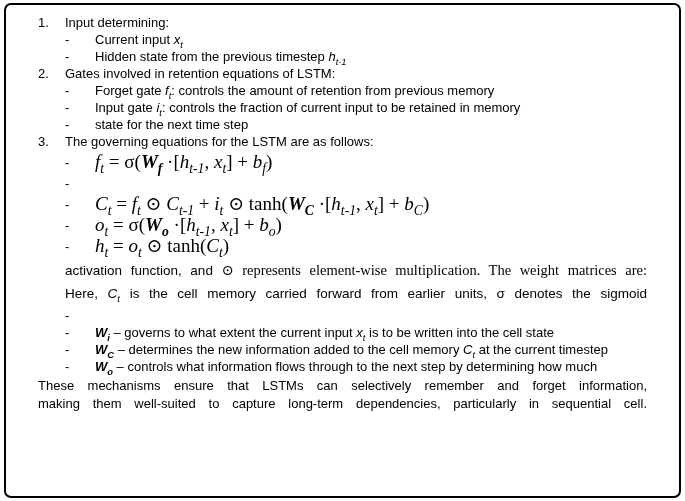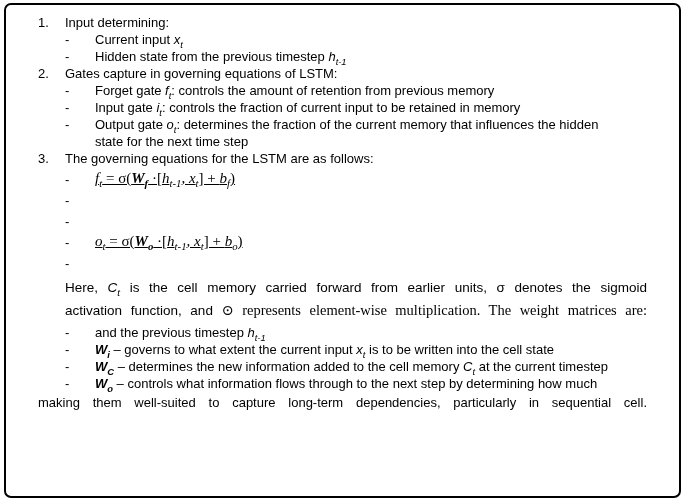--- a/index.html
+++ b/index.html
@@ -26,23 +26,22 @@
   .bullet { display: flex; }
   .dash { width: 30px; flex: none; }
   .btext { flex: 1; min-width: 0; }
   i { font-style: italic; }
   sub { font-size: 72%; line-height: 0; }
 
   
   .eq-row { margin: 4px 0; align-items: flex-start; }
   .eq {
     font-family: "Liberation Serif", "DejaVu Serif", serif;
-    font-size: 15px;
+    font-size: 19px;
     line-height: 15px;
-    text-decoration: underline;
   }
 
   
   .here-para { margin: 4px 0 2px 0; }
   .here-para .jline {
     text-align: justify;
     text-align-last: justify;
     line-height: 23px;
     font-size: 13.5px;
   }
@@ -76,88 +75,89 @@
         <div class="bullet">
           <span class="dash">-</span>
           <div class="btext">Hidden state from the previous timestep <i>h<sub>t-1</sub></i></div>
         </div>
       </div>
     </div>
 
     <div class="num-item">
       <span class="num">2.</span>
       <div class="body">
-        <div>Gates capture in governing equations of LSTM:</div>
+        <div>Gates involved in retention equations of LSTM:</div>
         <div class="bullet">
           <span class="dash">-</span>
           <div class="btext">Forget gate <i>f<sub>t</sub></i>: controls the amount of retention from previous memory</div>
         </div>
         <div class="bullet">
           <span class="dash">-</span>
           <div class="btext">Input gate <i>i<sub>t</sub></i>: controls the fraction of current input to be retained in memory</div>
         </div>
         <div class="bullet">
           <span class="dash">-</span>
           <div class="btext">
-            <div>Output gate <i>o<sub>t</sub></i>: determines the fraction of the current memory that influences the hidden</div>
             <div>state for the next time step</div>
           </div>
         </div>
       </div>
     </div>
 
     <div class="num-item">
       <span class="num">3.</span>
       <div class="body">
         <div>The governing equations for the LSTM are as follows:</div>
 
         <div class="bullet eq-row">
           <span class="dash">-</span>
           <div class="btext eq"><i>f<sub>t</sub></i> = σ(<b><i>W<sub>f</sub></i></b> ·[<i>h<sub>t-1</sub></i>, <i>x<sub>t</sub></i>] + <i>b<sub>f</sub></i>)</div>
         </div>
         <div class="bullet eq-row">
           <span class="dash">-</span>
         </div>
         <div class="bullet eq-row">
           <span class="dash">-</span>
+          <div class="btext eq"><i>C<sub>t</sub></i> = <i>f<sub>t</sub></i> ⊙ <i>C<sub>t-1</sub></i> + <i>i<sub>t</sub></i> ⊙ tanh(<b><i>W<sub>C</sub></i></b> ·[<i>h<sub>t-1</sub></i>, <i>x<sub>t</sub></i>] + <i>b<sub>C</sub></i>)</div>
         </div>
         <div class="bullet eq-row">
           <span class="dash">-</span>
           <div class="btext eq"><i>o<sub>t</sub></i> = σ(<b><i>W<sub>o</sub></i></b> ·[<i>h<sub>t-1</sub></i>, <i>x<sub>t</sub></i>] + <i>b<sub>o</sub></i>)</div>
         </div>
         <div class="bullet eq-row">
           <span class="dash">-</span>
+          <div class="btext eq"><i>h<sub>t</sub></i> = <i>o<sub>t</sub></i> ⊙ tanh(<i>C<sub>t</sub></i>)</div>
         </div>
 
         <div class="here-para">
+          <div class="jline"><span>activation function, and </span><span class="serif">⊙ represents element-wise multiplication. The weight matrices are:</span></div>
           <div class="jline">Here, <i>C<sub>t</sub></i> is the cell memory carried forward from earlier units, σ denotes the sigmoid</div>
-          <div class="jline"><span>activation function, and </span><span class="serif">⊙ represents element-wise multiplication. The weight matrices are:</span></div>
         </div>
 
         <div class="bullet">
           <span class="dash">-</span>
           <div class="btext">
-            <div>and the previous timestep <i>h<sub>t-1</sub></i></div>
           </div>
         </div>
         <div class="bullet">
           <span class="dash">-</span>
           <div class="btext"><b><i>W<sub>i</sub></i></b> – governs to what extent the current input <i>x<sub>t</sub></i> is to be written into the cell state</div>
         </div>
         <div class="bullet">
           <span class="dash">-</span>
           <div class="btext"><b><i>W<sub>C</sub></i></b> – determines the new information added to the cell memory <i>C<sub>t</sub></i> at the current timestep</div>
         </div>
         <div class="bullet">
           <span class="dash">-</span>
           <div class="btext">
             <div><b><i>W<sub>o</sub></i></b> – controls what information flows through to the next step by determining how much</div>
           </div>
         </div>
       </div>
     </div>
 
     <div class="closing">
+      <div class="jline">These mechanisms ensure that LSTMs can selectively remember and forget information,</div>
       <div class="jline">making them well-suited to capture long-term dependencies, particularly in sequential cell.</div>
     </div>
 
   </div>
 </div>
 
 </body></html>

